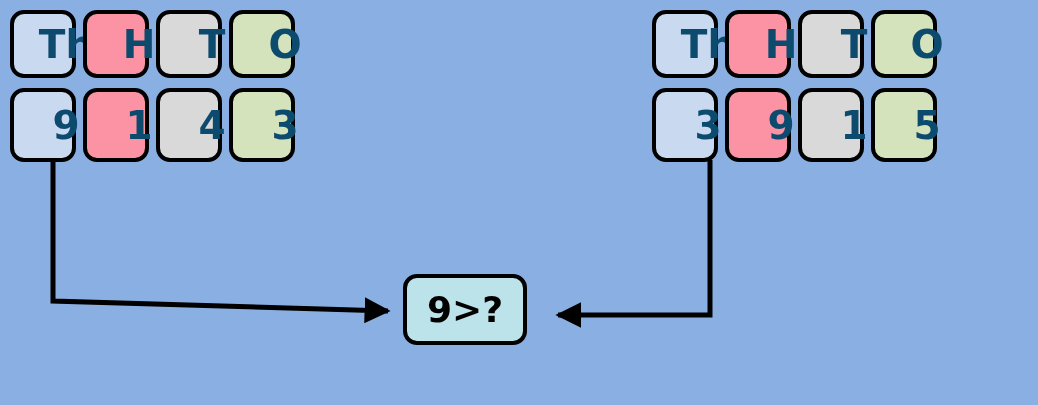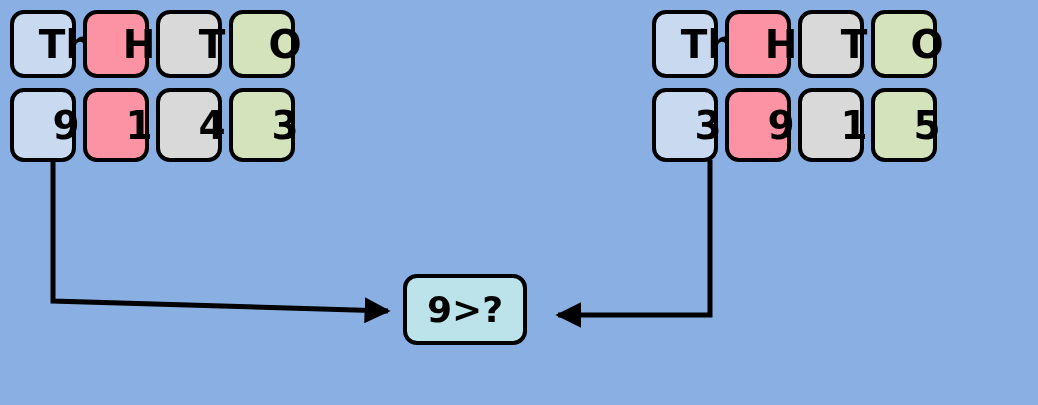--- a/index.html
+++ b/index.html
@@ -46,21 +46,21 @@
     width: 66px;
     height: 68px;
     box-sizing: border-box;
     border: 4px solid #000000;
     border-radius: 14px;
     display: flex;
     align-items: center;
     justify-content: center;
     font-size: 39px;
     font-weight: bold;
-    color: #000000;
+    color: #0c4a6e;
     line-height: 1;
     padding-left: 46px;
   }
   .pv-row.digits .tile {
     height: 74px;
   }
 
   .t-blue  { background: #C9DAF0; }
   .t-pink  { background: #FC93A5; }
   .t-gray  { background: #D9D9D9; }

